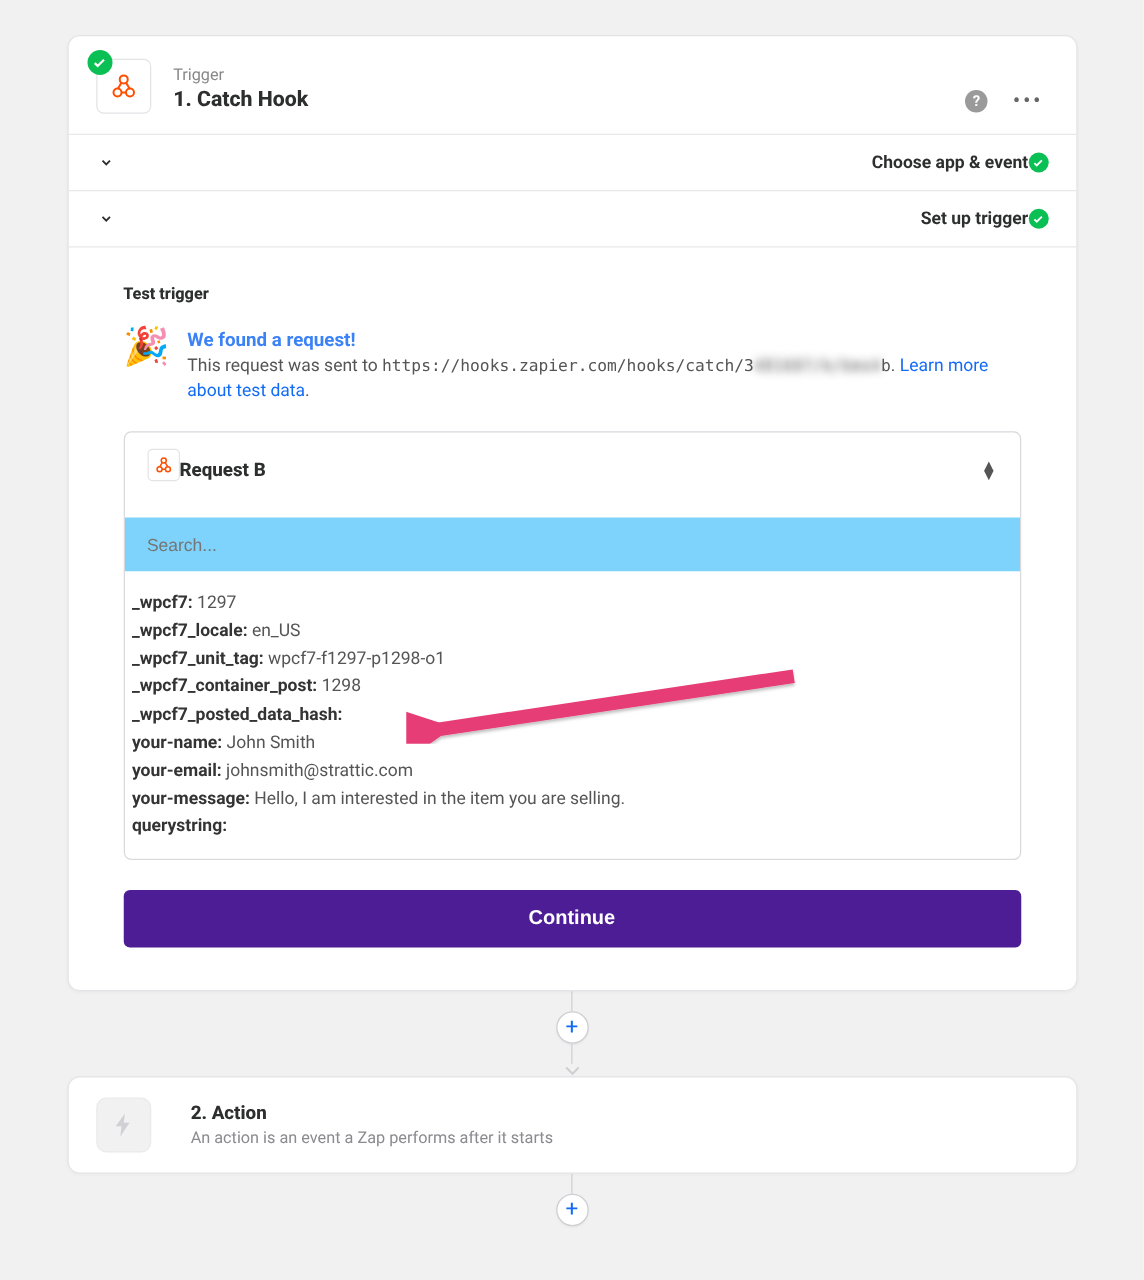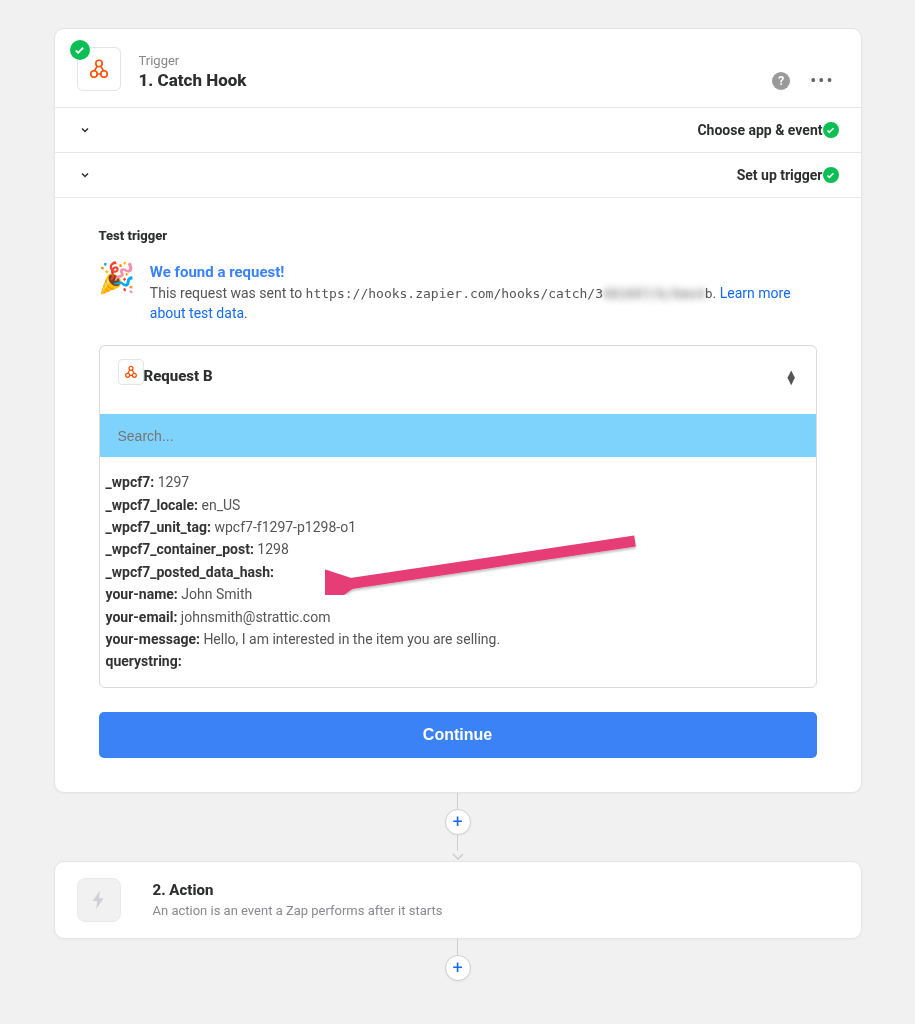--- a/index.html
+++ b/index.html
@@ -122,21 +122,21 @@
   }
   .fields .k { font-weight: 700; color: #333; }
   .arrow-svg {
     position: absolute;
     left: 225px;
     top: 78px;
     pointer-events: none;
   }
   .continue-btn {
     display: block; width: 100%;
-    background: #3b82f6; color: #fff;
+    background: #4c1d95; color: #fff;
     font-size: 16px; font-weight: 700;
     border: none; border-radius: 5px;
     padding: 14px 0;
     cursor: pointer;
   }
   
   .connector { display: flex; flex-direction: column; align-items: center; }
   .conn-line { width: 1px; height: 16px; background: #cfcfd3; }
   .plus-btn {
     width: 26px; height: 26px; border: 1px solid #cfcfd3; border-radius: 50%;

